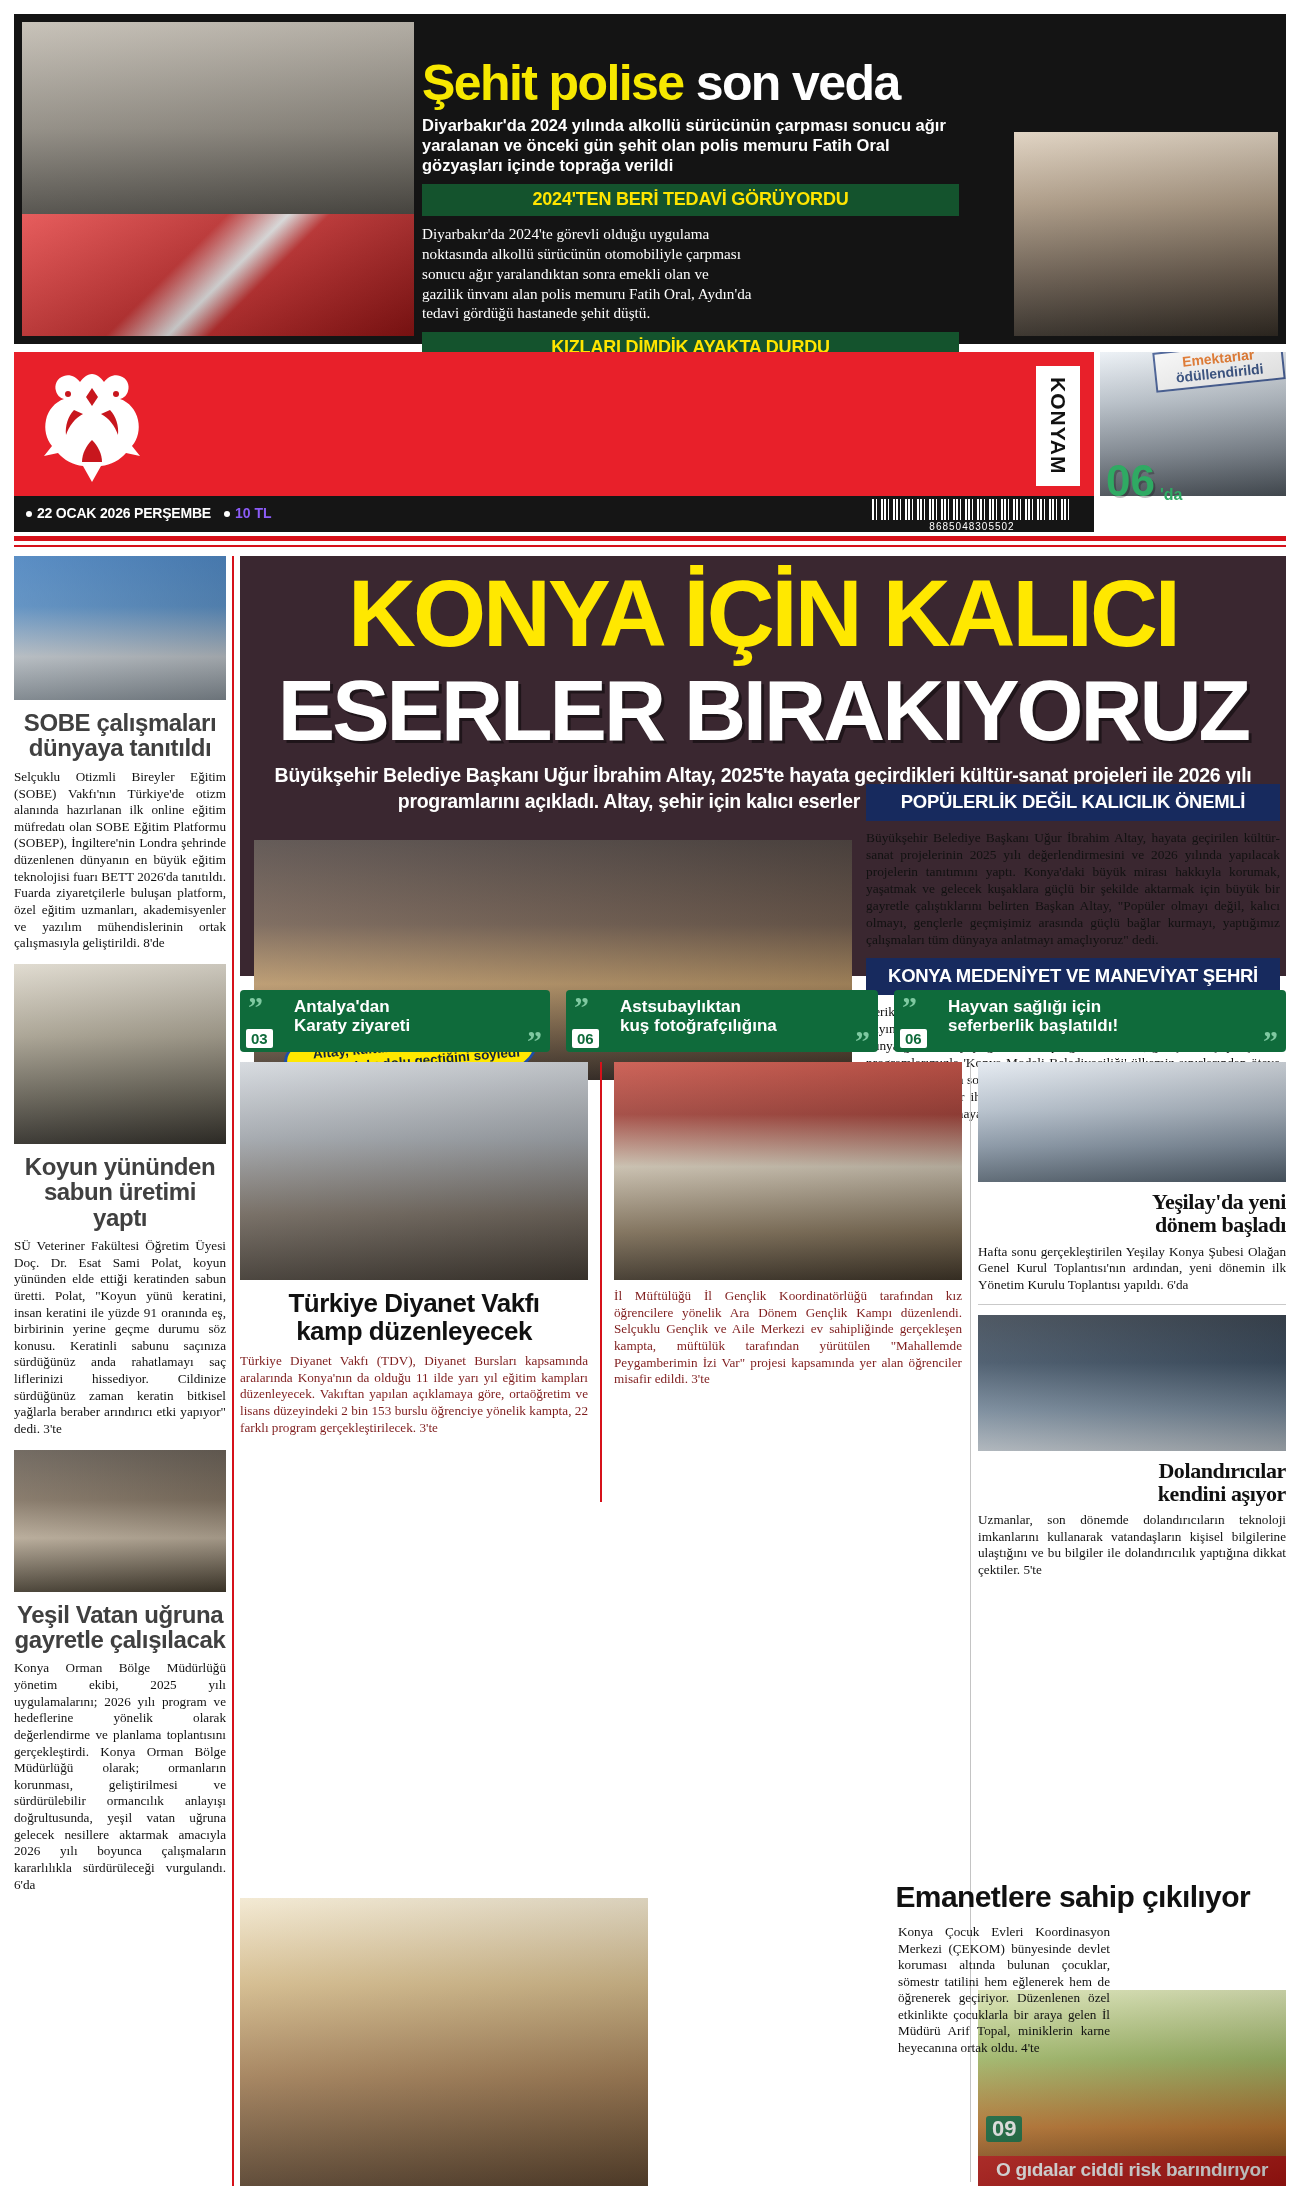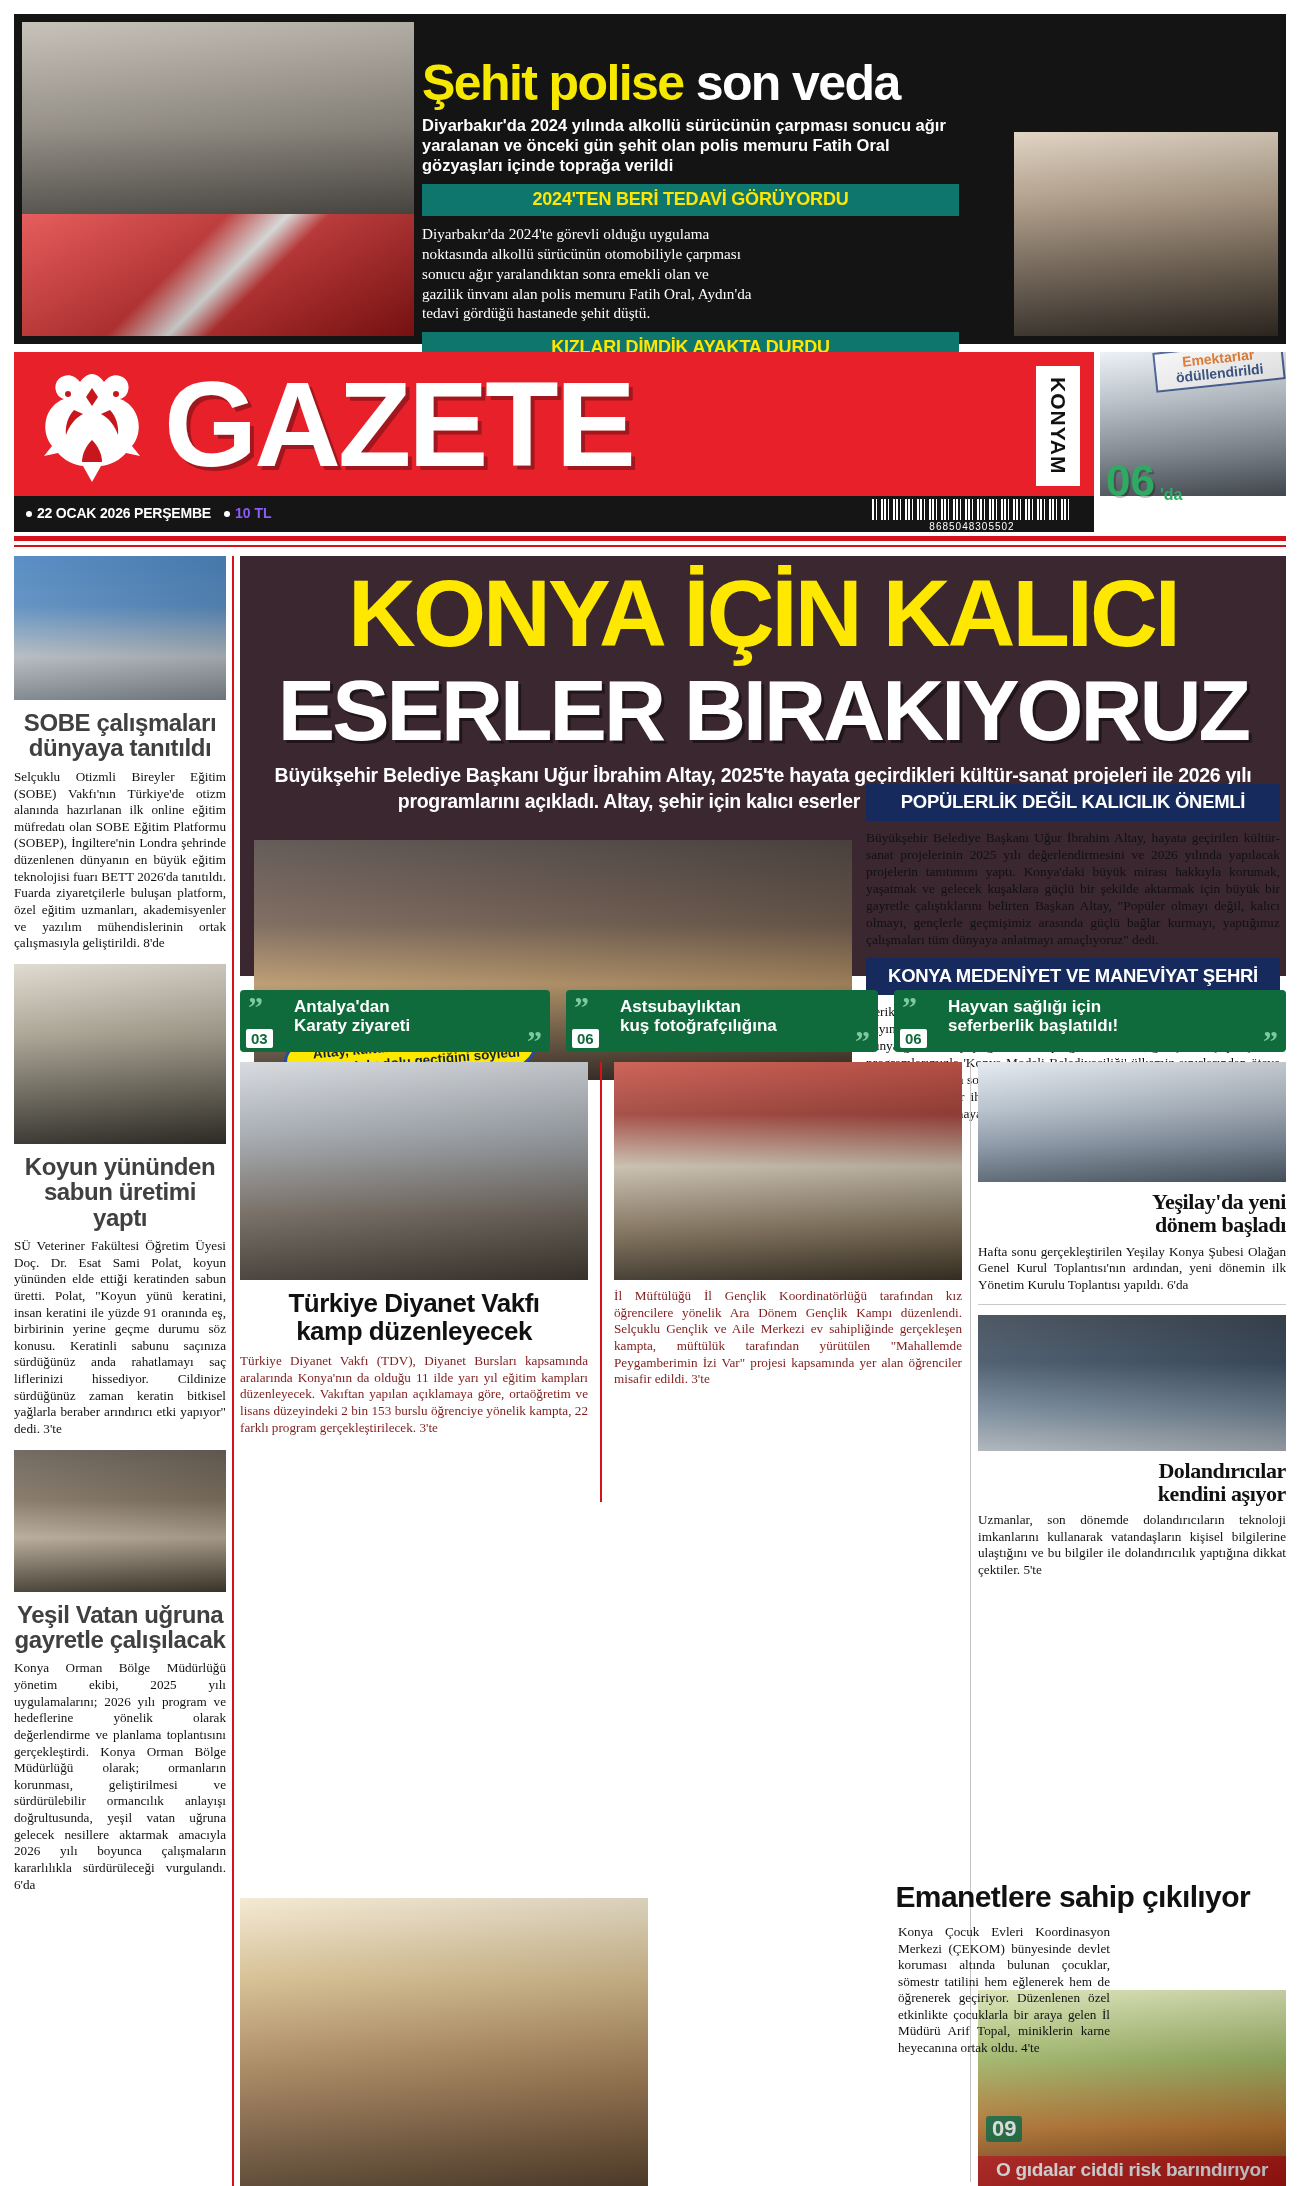--- a/index.html
+++ b/index.html
@@ -40,21 +40,21 @@
     font-size:50px; line-height:.98; color:#f7e800; letter-spacing:-1.6px;
     white-space:nowrap;
     margin-top:35px;
   }
   .lead-h1 .w { color:#ffffff; }
   .lead-sub {
     font-family:"Liberation Sans", sans-serif; font-weight:bold;
     color:#fff; font-size:16.5px; line-height:1.22; margin-top:7px;
   }
   .redbar {
-    background:#0f766e; color:#ffe500; font-family:"Liberation Sans", sans-serif;
+    background:#14532d; color:#ffe500; font-family:"Liberation Sans", sans-serif;
     font-weight:bold; font-size:18px; text-align:center; padding:5px 4px 6px;
     margin-top:9px; letter-spacing:-.2px;
   }
   .lead-p { color:#fff; font-size:15.2px; line-height:1.30; margin-top:8px; font-family:"Liberation Serif", serif; }
   .lead-p2 { color:#fff; font-size:15.2px; line-height:1.30; margin-top:8px; }
 
   
   .masthead { position:absolute; left:14px; top:352px; width:1272px; height:180px; }
   .mast-red { position:absolute; left:0; top:0; width:1080px; height:144px; background:#e8202a; }
   .mast-eagle { position:absolute; left:14px; top:14px; width:128px; height:118px; }
@@ -208,21 +208,20 @@
   <div class="masthead">
     <div class="mast-red">
       <svg class="mast-eagle" viewBox="0 0 128 118">
         <path fill="#ffffff" d="M64 8c-5 0-9 4-12 8-4-5-10-8-16-6-7 2-10 9-8 15 1 4 4 7 8 8-9 3-16 11-18 21-2 9 0 19 6 26l-8 10 14-3c6 7 15 12 25 13l9 16 9-16c10-1 19-6 25-13l14 3-8-10c6-7 8-17 6-26-2-10-9-18-18-21 4-1 7-4 8-8 2-6-1-13-8-15-6-2-12 1-16 6-3-4-7-8-12-8z"></path>
         <path fill="#c8161d" d="M64 22l6 9-6 9-6-9z"></path>
         <circle fill="#c8161d" cx="40" cy="28" r="3"></circle>
         <circle fill="#c8161d" cx="88" cy="28" r="3"></circle>
         <path fill="#c8161d" d="M46 44c-6 6-9 16-8 25 3-9 9-17 17-21zM82 44c6 6 9 16 8 25-3-9-9-17-17-21z"></path>
         <path fill="#c8161d" d="M64 74c-6 6-10 14-10 22h20c0-8-4-16-10-22z"></path>
       </svg>
-      <div class="gazete">GAZETE</div>
       <div class="konyam">KONYAM</div>
     </div>
 
     <div class="mast-photo photo ph-award">
       <div class="emektarlar">
         <span>Emektarlar</span>
         <span class="b2">ödüllendirildi</span>
       </div>
     </div>
 

